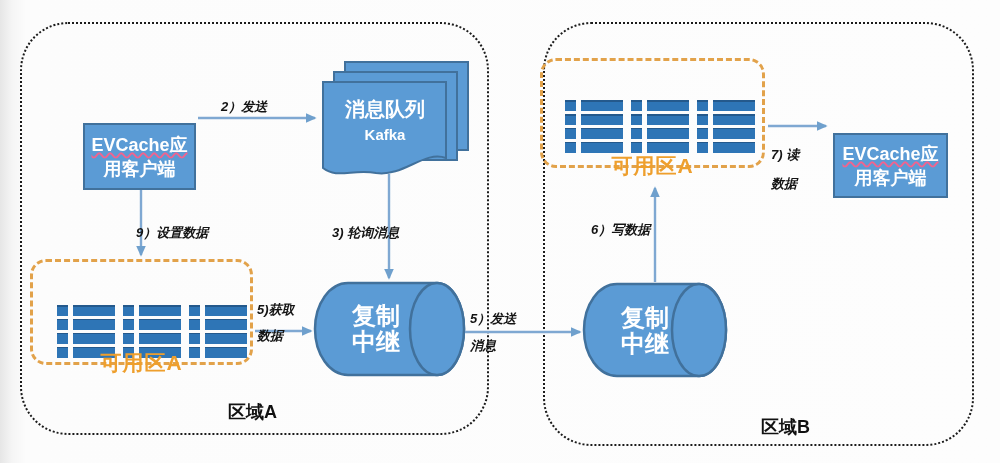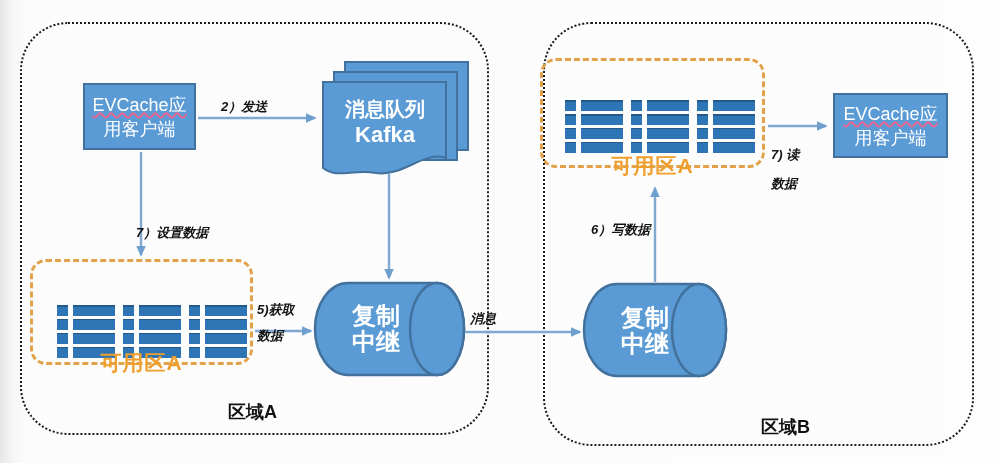--- a/index.html
+++ b/index.html
@@ -9,23 +9,23 @@
     font-family:"Liberation Sans","DejaVu Sans",sans-serif;
   }
   .region{
     position:absolute;border:2px dotted #1b1b1b;border-radius:48px;background:transparent;
   }
   .region-a{left:20px;top:22px;width:465px;height:409px;}
   .region-b{left:543px;top:22px;width:427px;height:420px;}
 
   .node-box{
     position:absolute;background:#5B9BD5;border:2px solid #41719C;
-    color:#ffffff;font-weight:normal;font-size:18px;line-height:24px;
+    color:#ffffff;font-weight:bold;font-size:18px;line-height:24px;
     display:flex;flex-direction:column;align-items:center;justify-content:center;
-    text-align:left;box-sizing:border-box;
+    text-align:left;box-sizing:border-box;margin-top:40px;
   }
   .client-a{left:83px;top:83px;width:113px;height:67px;}
   .client-b{left:833px;top:93px;width:115px;height:65px;}
   .squiggle{text-decoration:underline;text-decoration-style:wavy;text-decoration-color:#f2638e;text-decoration-thickness:2px;}
 
   .zone-box{
     position:absolute;border:3px dashed #E2A24A;border-radius:16px;box-sizing:border-box;
   }
   .zone-a{left:30px;top:259px;width:223px;height:106px;}
   .zone-b{left:540px;top:58px;width:225px;height:110px;}
@@ -41,21 +41,21 @@
   }
   .rack::after{
     content:"";position:absolute;left:16px;right:0;top:0;bottom:0;
     background:repeating-linear-gradient(to bottom,#24598C 0 1.5px,#2E75B6 1.5px 11px,transparent 11px 14px);
   }
 
   .shape-text{
     position:absolute;color:#ffffff;font-weight:bold;text-align:center;
   }
   .kafka-text{left:325px;top:97px;width:120px;font-size:20px;line-height:25px;}
-  .kafka-text .en{font-size:22px;}
+  .kafka-text .en{font-size:15px;}
   .relay-text{width:92px;font-size:24px;line-height:26px;}
   .relay-a-text{left:330px;top:303px;}
   .relay-b-text{left:599px;top:305px;}
 
   .step-label{
     position:absolute;color:#141414;font-size:13px;font-weight:bold;line-height:27px;white-space:nowrap;font-style:italic;
   }
   .region-label{
     position:absolute;color:#111111;font-size:18px;font-weight:bold;
   }
@@ -132,29 +132,31 @@
     <div class="rack" style="left:88px;top:39px;"></div>
     <div class="rack" style="left:154px;top:39px;"></div>
     <div class="zone-label">可用区A</div>
   </div>
 
   <div class="node-box client-b">
     <span class="squiggle">EVCache应</span>
     <span>用客户端</span>
   </div>
 
-  <div class="step-label" style="left:136px;top:219px;">7）设置数据</div>
+  <div class="step-label" style="left:136px;top:219px;">9）设置数据</div>
   <div class="step-label" style="left:221px;top:93px;">
     <span style="display:block">2）发送</span>
   </div>
+  <div class="step-label" style="left:332px;top:219px;">3) 轮询消息</div>
   <div class="step-label" style="left:257px;top:297px;line-height:26px;">
     <span style="display:block">5)获取</span>
     <span style="display:block">数据</span>
   </div>
   <div class="step-label" style="left:470px;top:305px;line-height:27px;">
+    <span style="display:block">5）发送</span>
     <span style="display:block">消息</span>
   </div>
   <div class="step-label" style="left:591px;top:216px;">6）写数据</div>
   <div class="step-label" style="left:771px;top:96px;line-height:29px;margin-top:44px;">
     <span style="display:block">7) 读</span>
     <span style="display:block">数据</span>
   </div>
 
   <div class="region-label" style="left:228px;top:400px;">区域A</div>
   <div class="region-label" style="left:761px;top:415px;">区域B</div>

